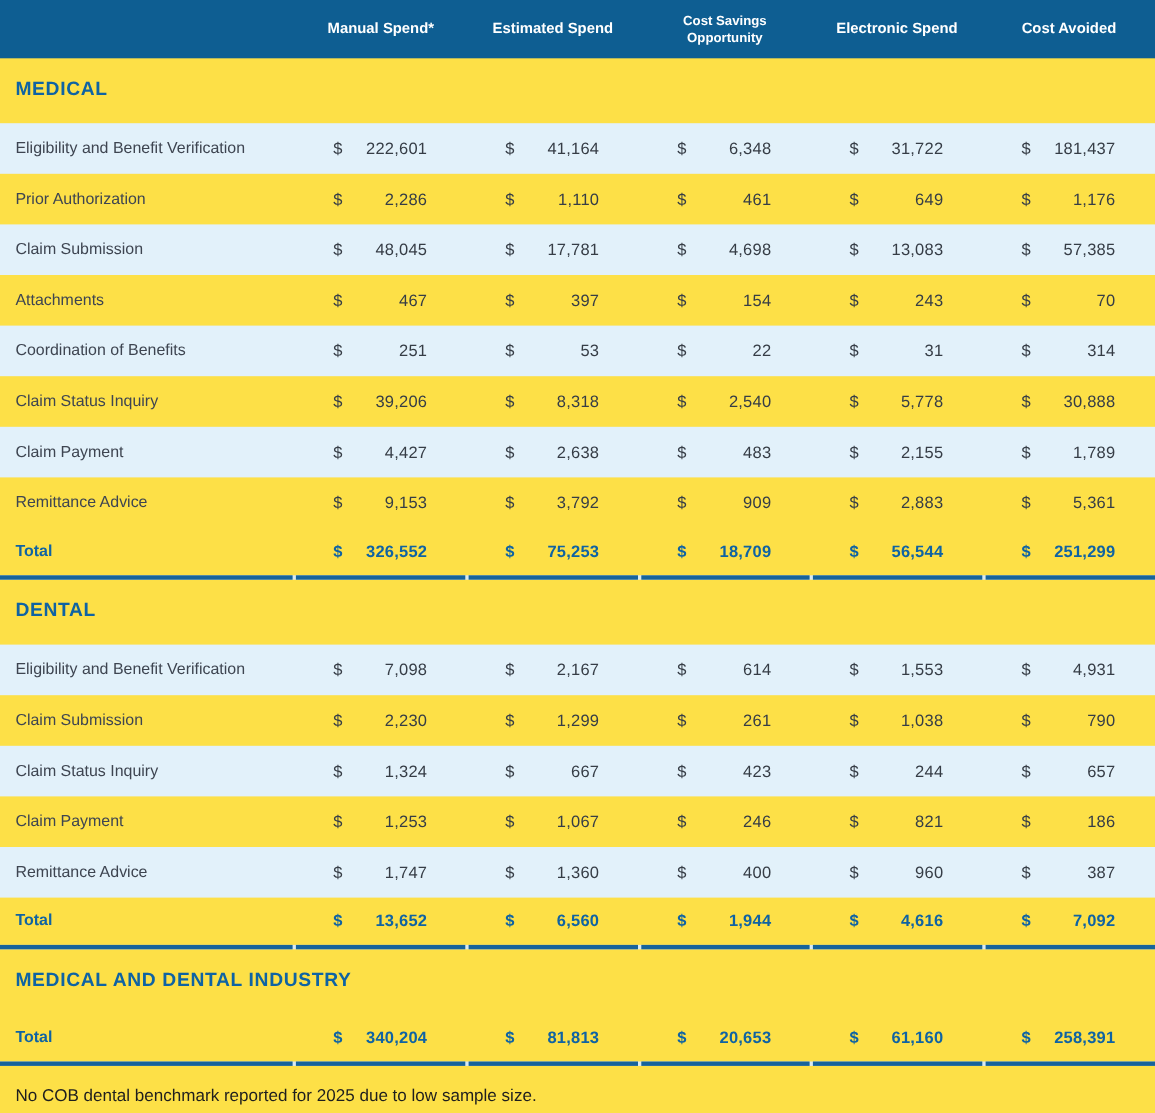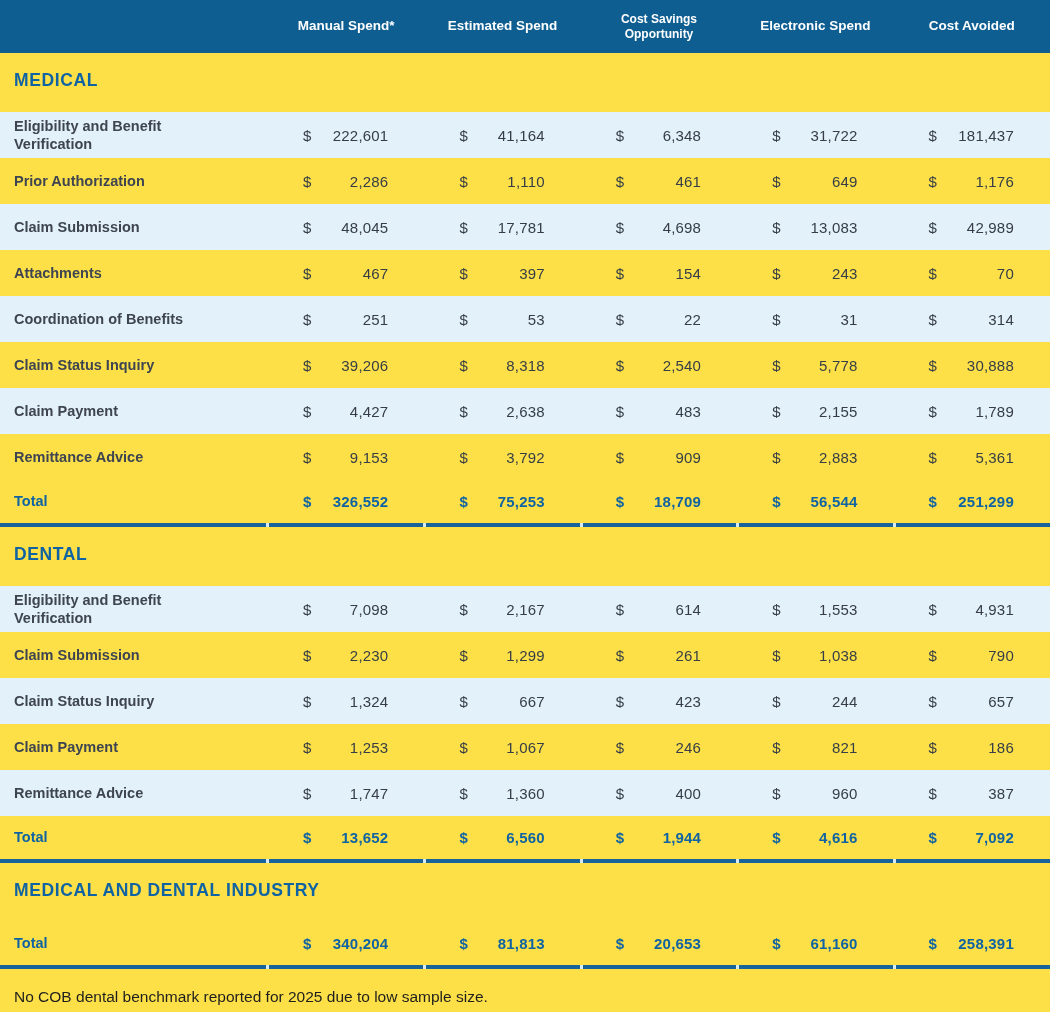--- a/index.html
+++ b/index.html
@@ -48,21 +48,21 @@
   .row {
     display: flex;
     align-items: center;
     min-height: 46px;
     padding: 2px 0;
   }
   .row.stripe { background: #e2f1fa; }
   .cell-label {
     flex: 0 0 268px;
     padding-left: 14px;
-    font-weight: bold;
+    font-weight: normal;
     font-size: 14.5px;
     color: #3e4551;
     line-height: 1.25;
   }
   .cell-label span { display: inline-block; max-width: 228px; }
   .money {
     flex: 0 0 156.4px;
     display: flex;
     align-items: center;
     justify-content: space-between;
@@ -176,21 +176,21 @@
         <div class="money">
           <span class="cur">$</span>
           <span class="val">4,698</span>
         </div>
         <div class="money">
           <span class="cur">$</span>
           <span class="val">13,083</span>
         </div>
         <div class="money">
           <span class="cur">$</span>
-          <span class="val">42,989</span>
+          <span class="val">57,385</span>
         </div>
       </div>
       <div class="row">
         <div class="cell-label"><span>Attachments</span></div>
         <div class="money">
           <span class="cur">$</span>
           <span class="val">467</span>
         </div>
         <div class="money">
           <span class="cur">$</span>

